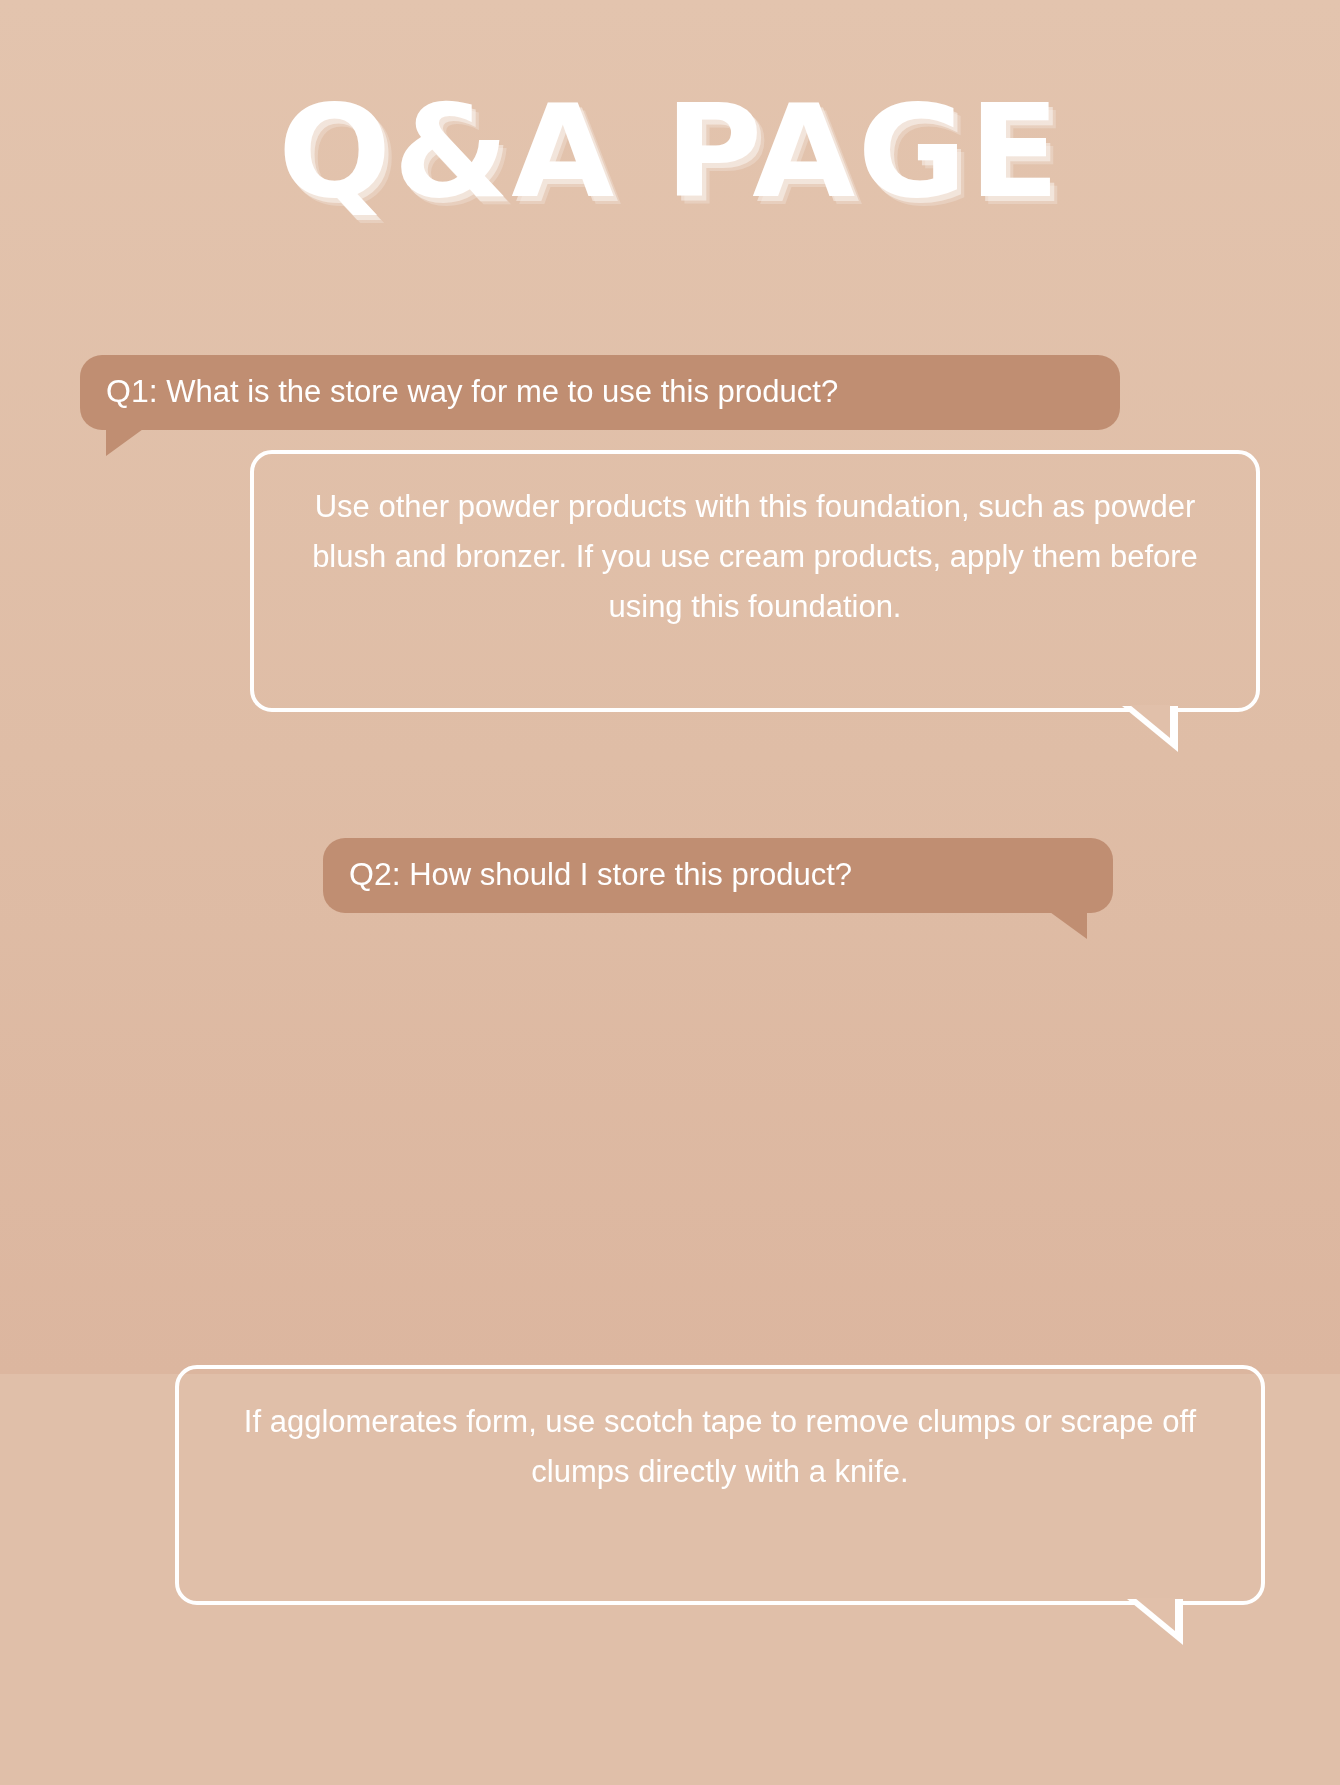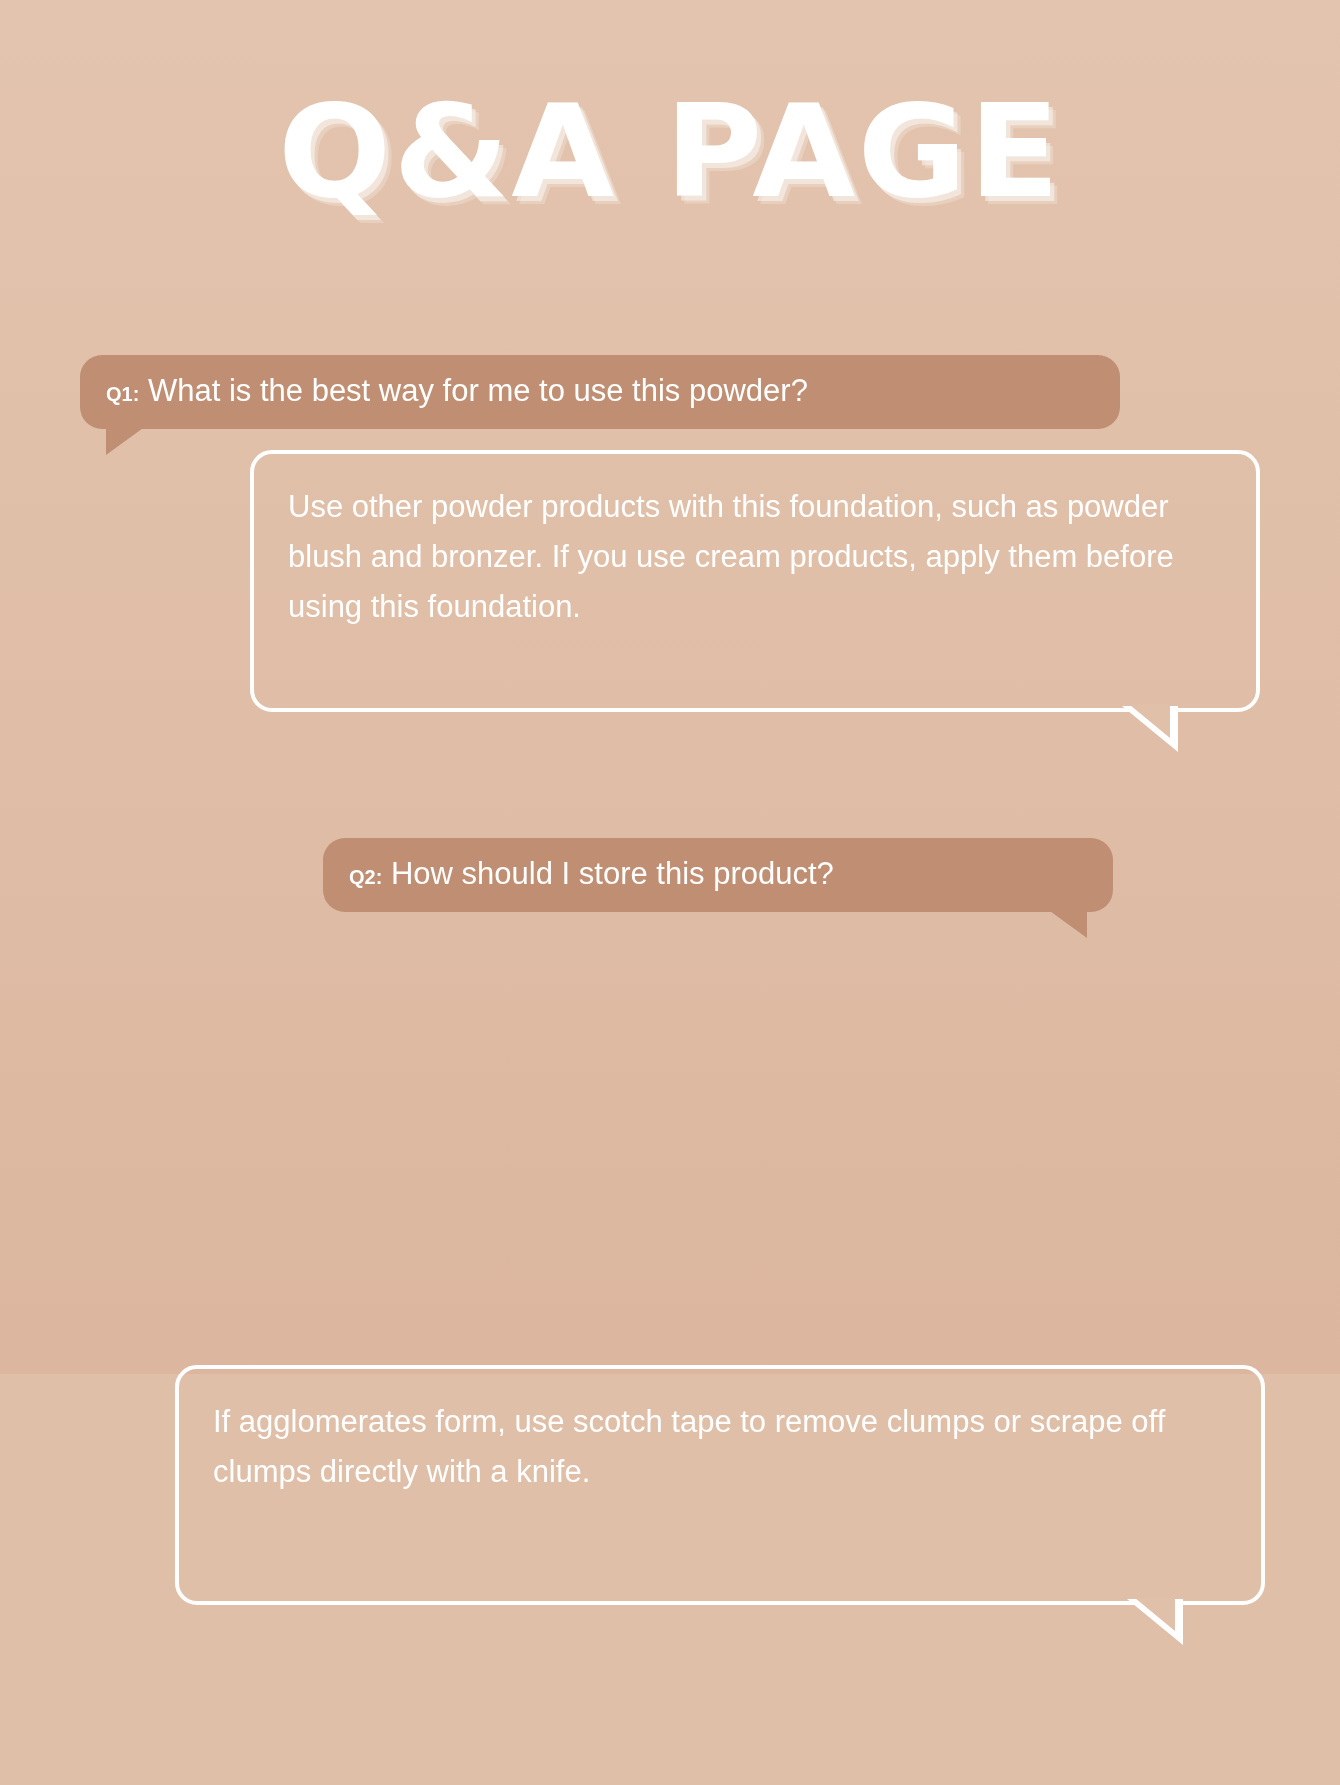--- a/index.html
+++ b/index.html
@@ -55,22 +55,22 @@
     background: #c08e72;
     border-radius: 22px;
     padding: 16px 26px 18px 26px;
     box-sizing: border-box;
     color: #ffffff;
     font-size: 31px;
     line-height: 1.28;
     font-family: "Liberation Sans", sans-serif;
   }
   .q-bubble .q-label {
-    font-weight: bold;
-    font-size: 20px;
+    font-weight: normal;
+    font-size: 32px;
   }
   .q-bubble .q-text {
     font-weight: normal;
   }
   
   .q-tail-left::after {
     content: "";
     position: absolute;
     left: 26px;
     bottom: -26px;
@@ -99,20 +99,21 @@
     border-radius: 22px;
     box-sizing: border-box;
     padding: 28px 34px 30px 34px;
     font-size: 31px;
     line-height: 1.62;
     font-family: "Liberation Sans", sans-serif;
   }
   .a-white {
     border: 4px solid #ffffff;
     color: #ffffff;
+    text-align: center;
   }
   .a-brown {
     border: 4px solid #c08e72;
     color: #ffffff;
   }
 
   
   .tail {
     position: absolute;
     width: 0;
@@ -163,21 +164,21 @@
 
 <div class="page">
 
   <div class="title-wrap">
     <div class="title">Q&amp;A PAGE</div>
   </div>
 
   <div class="block" id="block1">
     <div class="q-bubble q-tail-left" id="q1">
       <span class="q-label">Q1:</span>
-      <span class="q-text"> What is the best way for me to use this powder?</span>
+      <span class="q-text"> What is the store way for me to use this product?</span>
     </div>
     <div class="a-bubble a-white" id="a1">
       <p>Use other powder products with this foundation, such as powder blush and bronzer. If you use cream products, apply them before using this foundation.</p>
       <span class="tail tail-outline-white-br"></span>
       <span class="tail tail-fill-white-br"></span>
     </div>
   </div>
 
   <div class="block" id="block2">
     <div class="q-bubble q-tail-right" id="q2">

